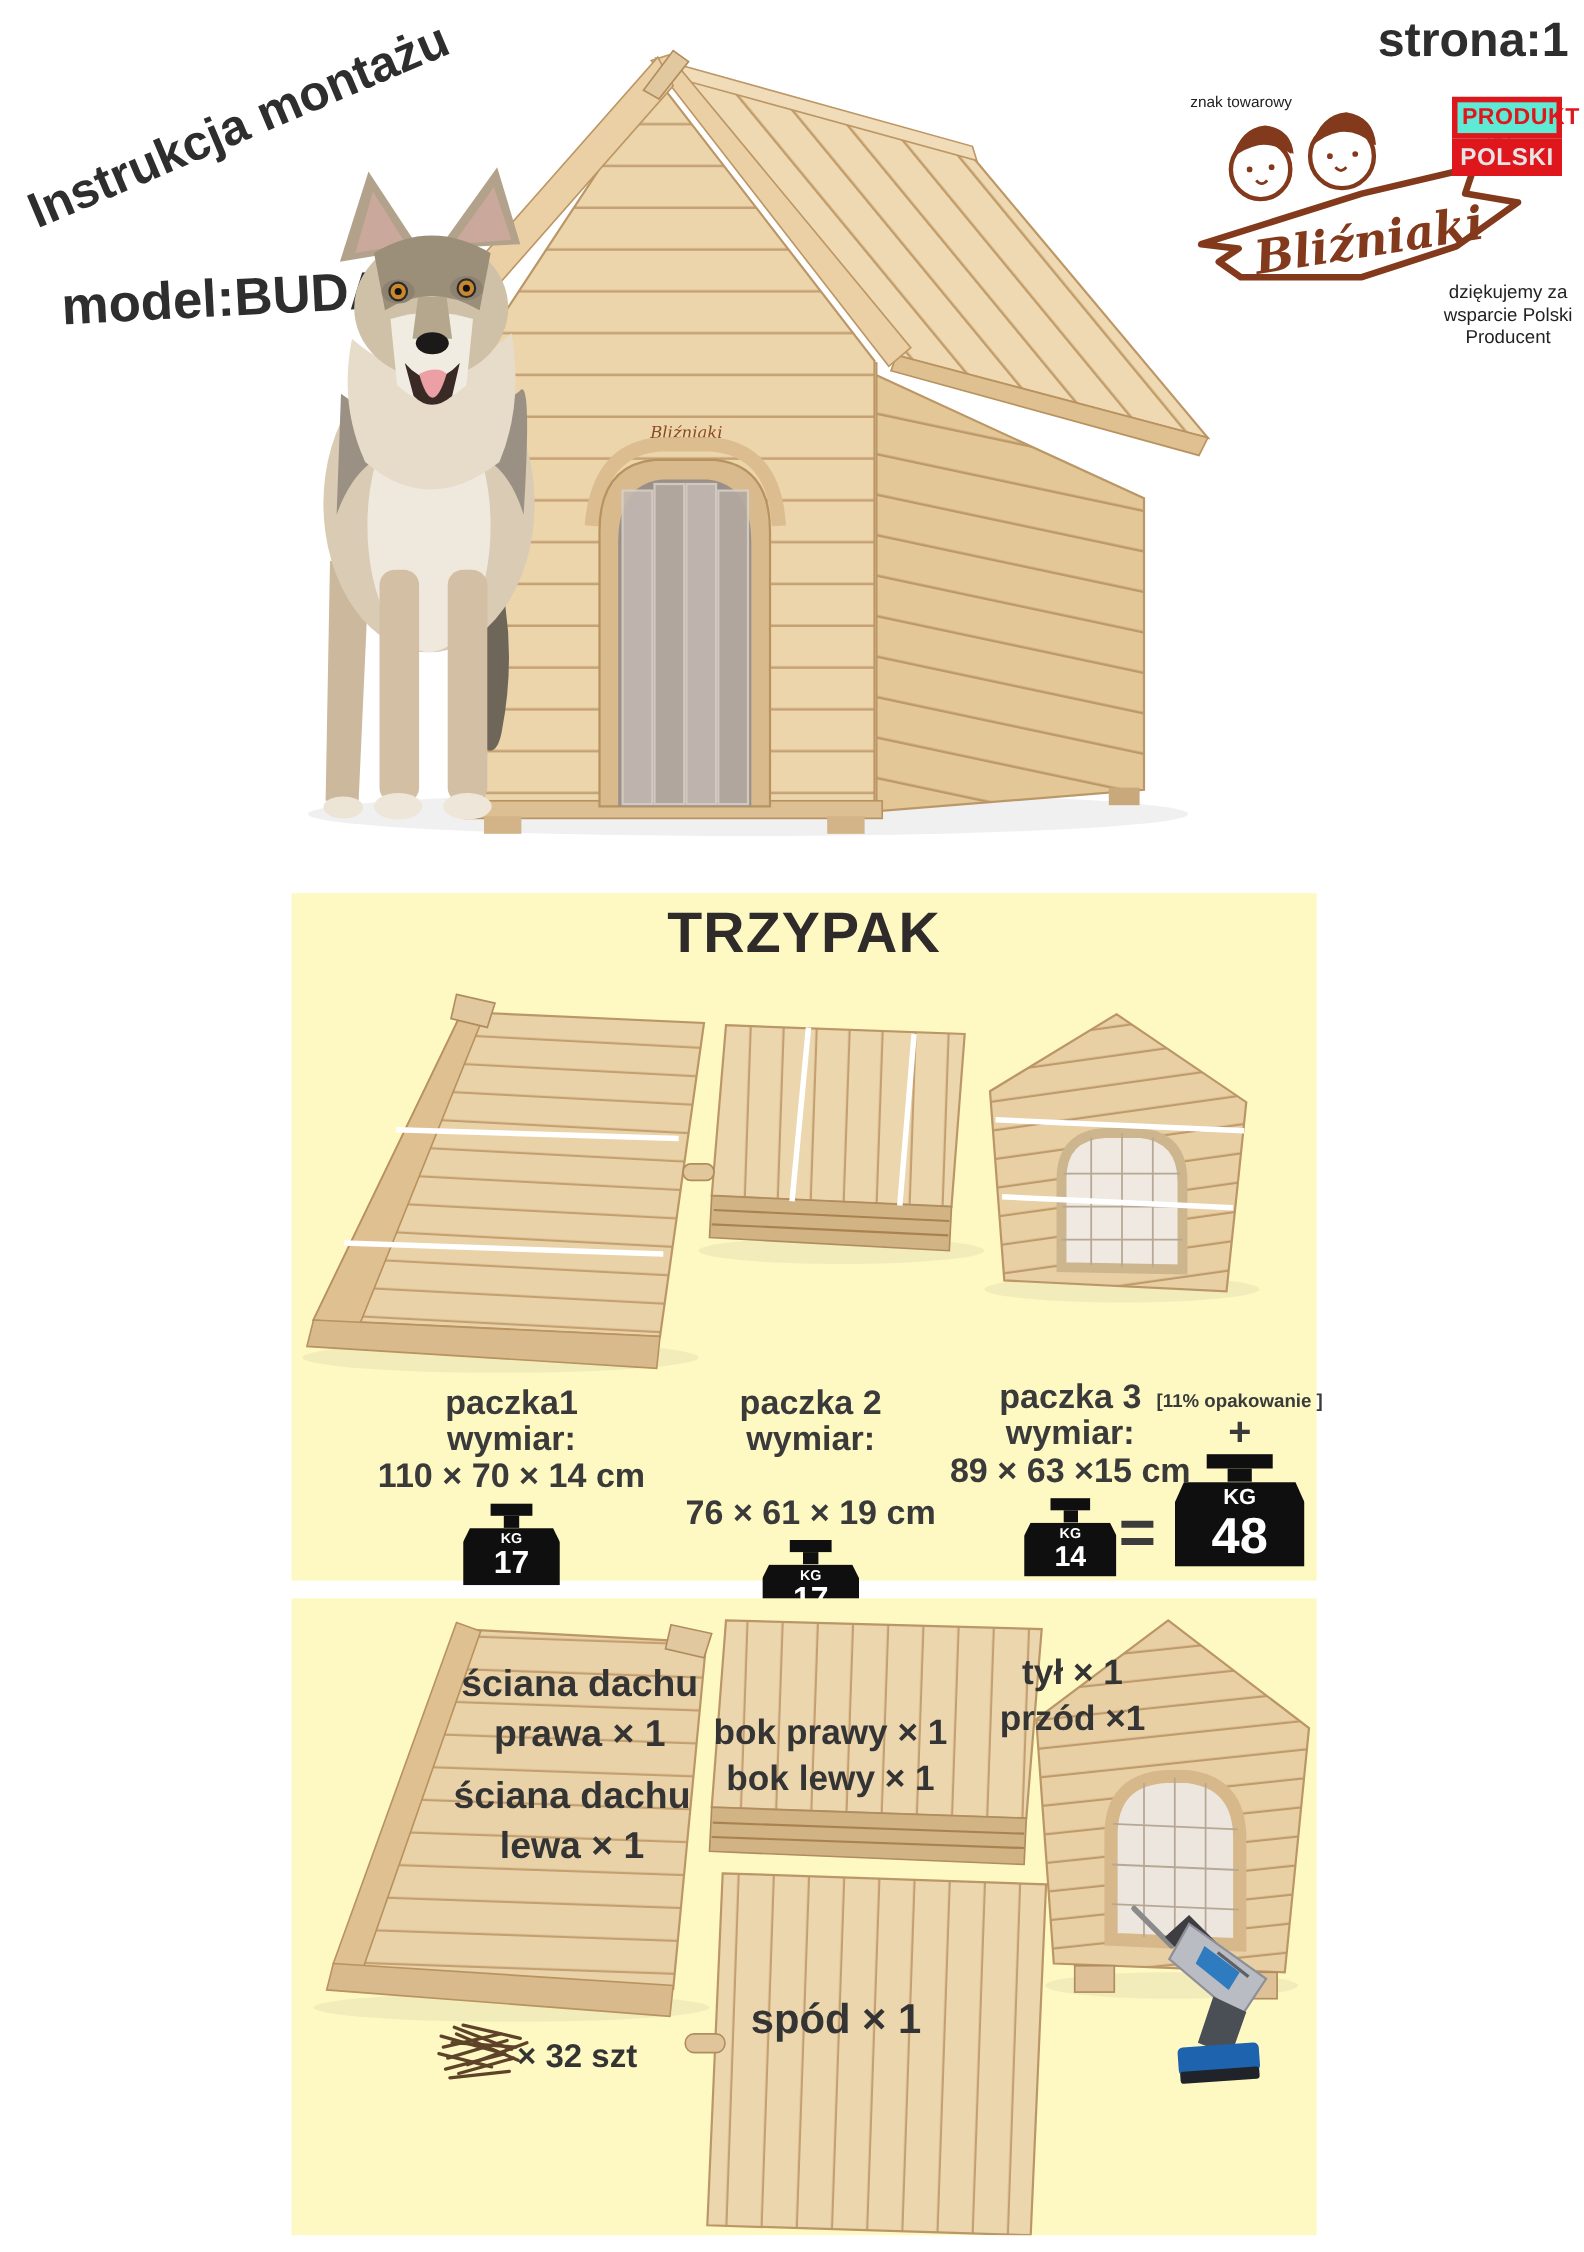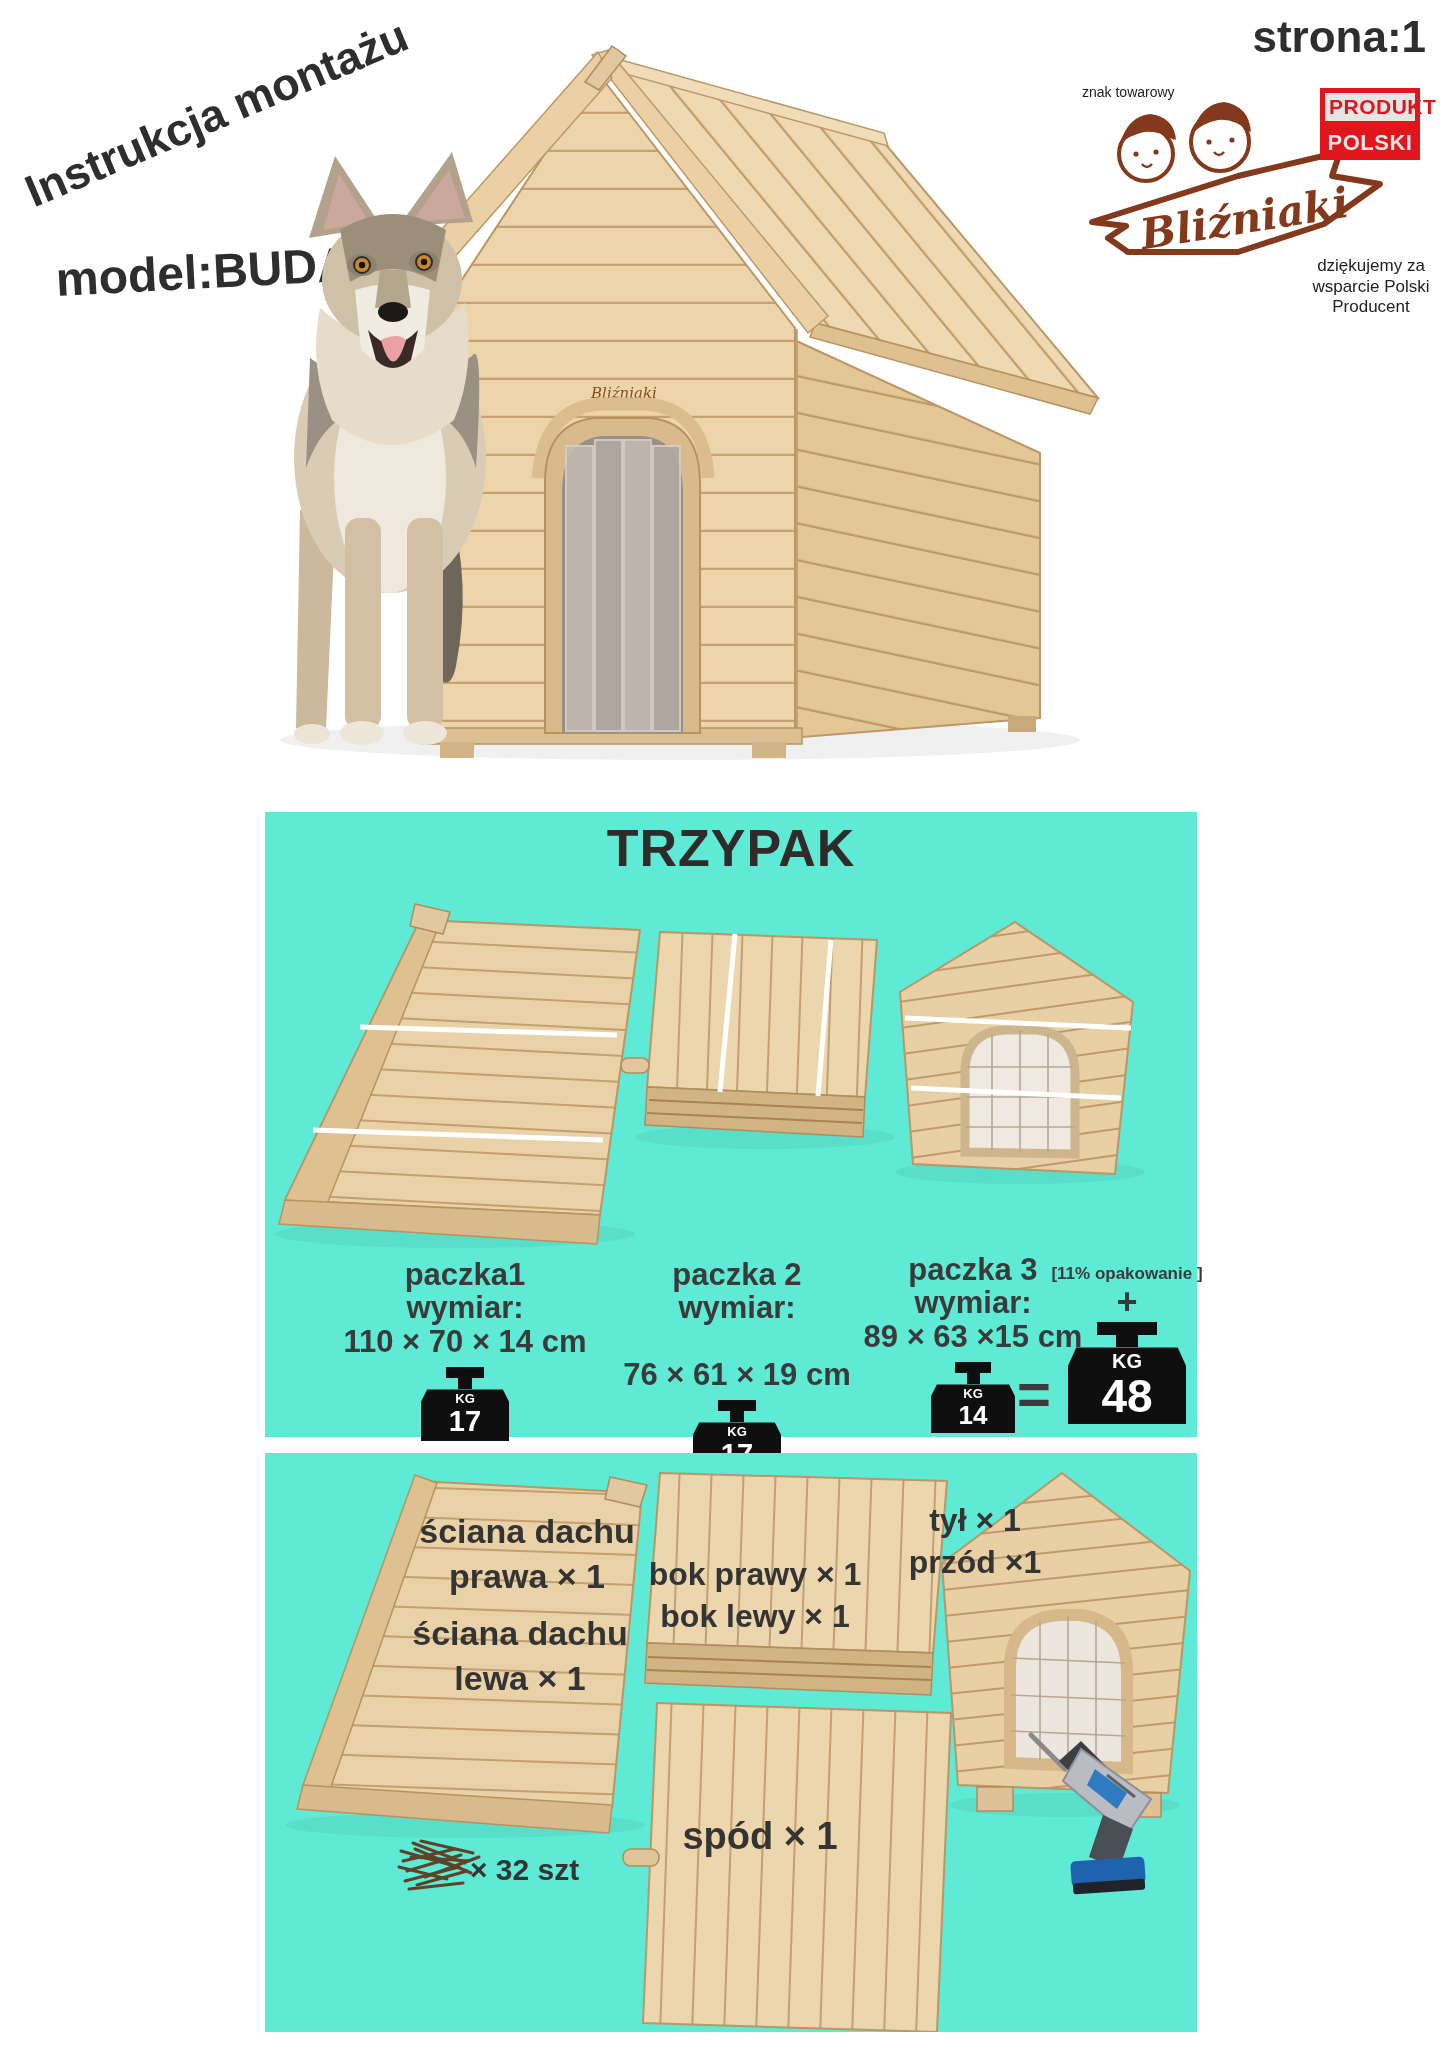--- a/index.html
+++ b/index.html
@@ -7,28 +7,28 @@
        font-family:"Liberation Sans", sans-serif;color:#333;}
   .abs{position:absolute;}
   
   .rotated-title{left:28px;top:168px;font-size:45px;font-weight:bold;color:#2e2e2e;
     transform:rotate(-23deg);transform-origin:left center;white-space:nowrap;}
   .model-label{left:56px;top:252px;font-size:48px;font-weight:bold;color:#2e2e2e;
     transform:rotate(-3deg);transform-origin:left center;white-space:nowrap;}
   .page-label{right:14px;top:12px;font-size:44px;font-weight:bold;color:#2e2e2e;}
   .trademark-note{left:1082px;top:84px;font-size:14px;color:#222;}
   .badge{left:1320px;top:88px;width:100px;text-align:center;}
-  .badge .b1{border:5px solid #e0161d;background:#e5e5e5;color:#e0161d;
+  .badge .b1{border:5px solid #e0161d;background:#5eead4;color:#e0161d;
     font-size:21px;font-weight:bold;padding:2px 4px;letter-spacing:.5px;}
   .badge .b2{background:#e0161d;color:#e5e5e5;font-size:22px;font-weight:bold;
     padding:4px 4px;letter-spacing:.5px;}
   .support-note{left:1296px;top:256px;width:150px;text-align:center;
     font-size:17px;line-height:1.22;color:#222;}
   
-  .panel{background:#5eead4;left:265px;width:932px;}
+  .panel{background:#fef9c3;left:265px;width:932px;}
   #panel-packages{top:812px;height:625px;}
   #panel-parts{top:1453px;height:579px;}
   .panel-title{position:absolute;top:6px;left:0;width:100%;text-align:center;
     font-size:52px;font-weight:bold;color:#2f2b2a;letter-spacing:1px;}
   
   .pack-block{position:absolute;display:flex;flex-direction:column;align-items:center;
     text-align:center;font-weight:bold;color:#3a3a3a;}
   .pack-block .ln{font-size:31px;line-height:1.08;}
   .kettle{display:flex;flex-direction:column;align-items:center;margin-top:9px;width:54px;}
   .k-handle{width:72%;height:11px;background:#0f0f0f;}

